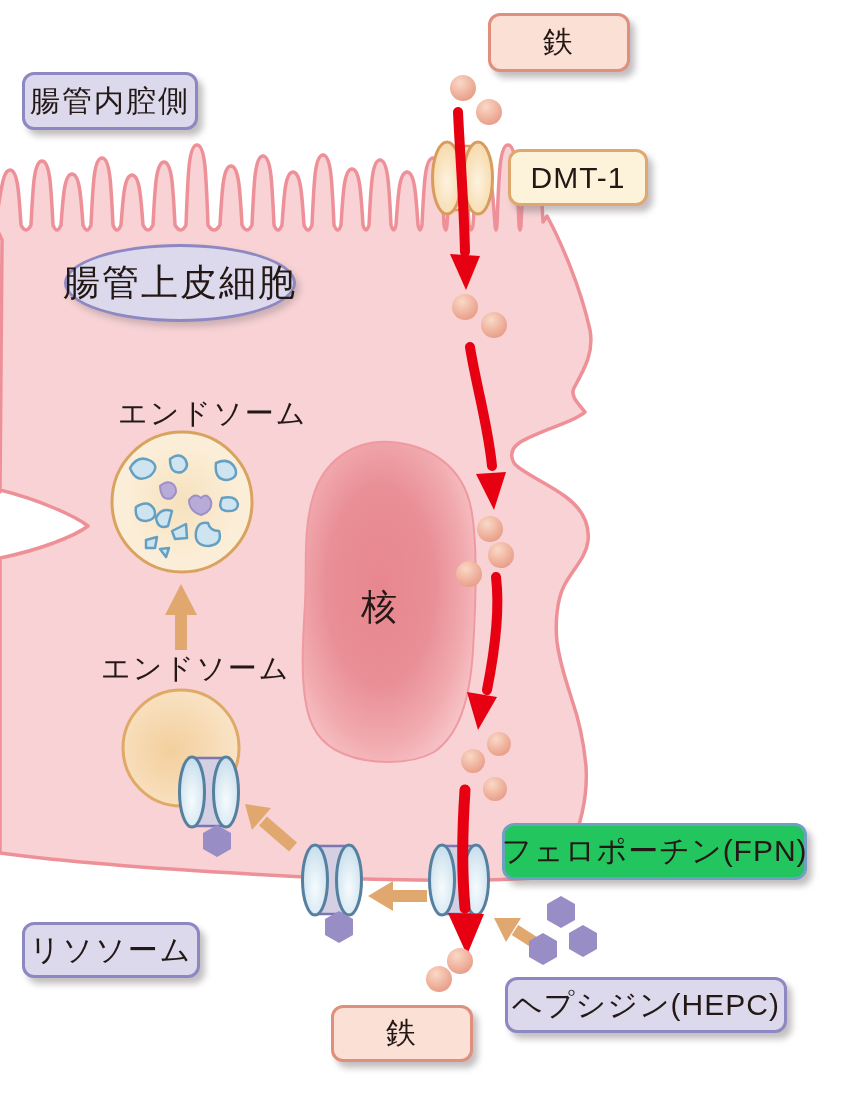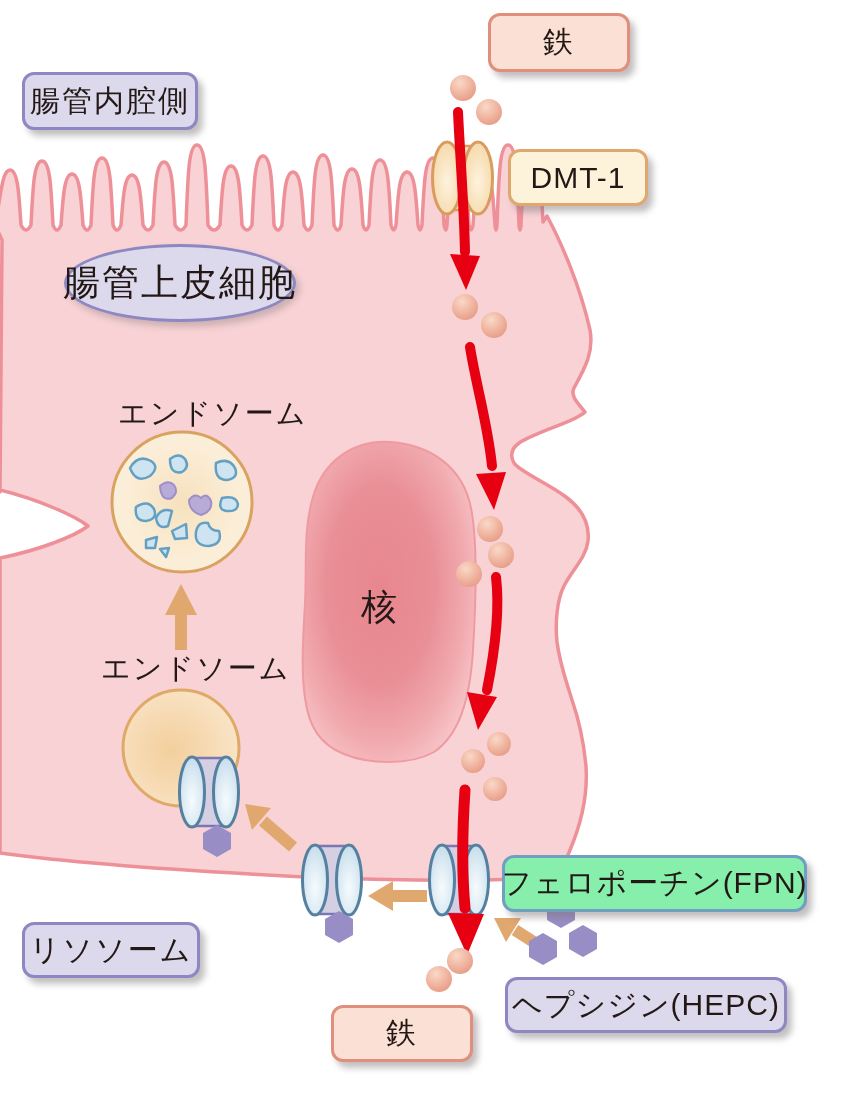--- a/index.html
+++ b/index.html
@@ -9,21 +9,21 @@
   }
   .canvas svg{position:absolute;left:0;top:0;}
   .chip{
     position:absolute;box-sizing:border-box;display:flex;align-items:center;justify-content:center;
     border-radius:12px;font-size:30px;letter-spacing:2px;color:#231815;
     box-shadow:5px 6px 6px rgba(125,115,120,.45);white-space:nowrap;
   }
   .chip.lavender{background:#dcd9ec;border:3px solid #8d87c2;}
   .chip.peach{background:#fbe1d5;border:3px solid #e08f7c;}
   .chip.cream{background:#fdf3da;border:3px solid #dfa86e;}
-  .chip.blue{background:#86efac;border:3px solid #6f9fc1;margin-top:32px;}
+  .chip.blue{background:#22c55e;border:3px solid #6f9fc1;}
   .chip.ellipse{border-radius:50%;font-size:37px;box-shadow:4px 5px 6px rgba(125,115,120,.35);}
   .plain{
     position:absolute;font-size:29px;letter-spacing:2px;color:#231815;white-space:nowrap;
   }
   .plain.nucleus{font-size:36px;letter-spacing:0;}
 </style>
 </head>
 <body>
 
 <div class="canvas">

